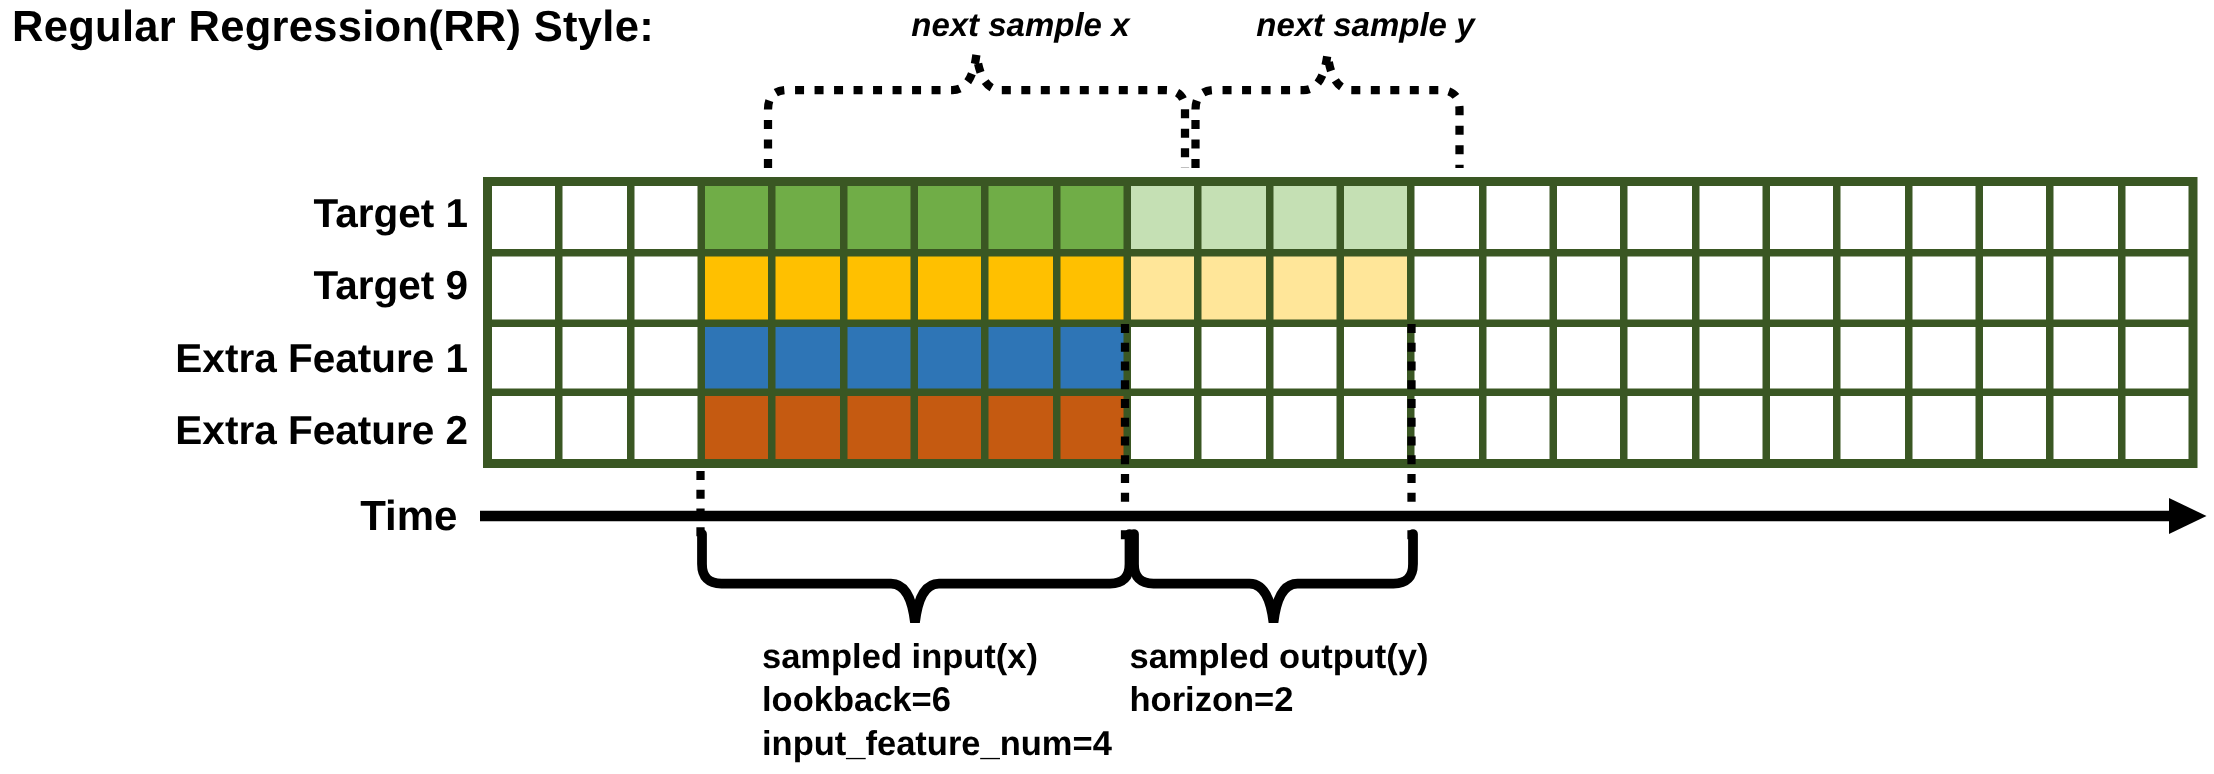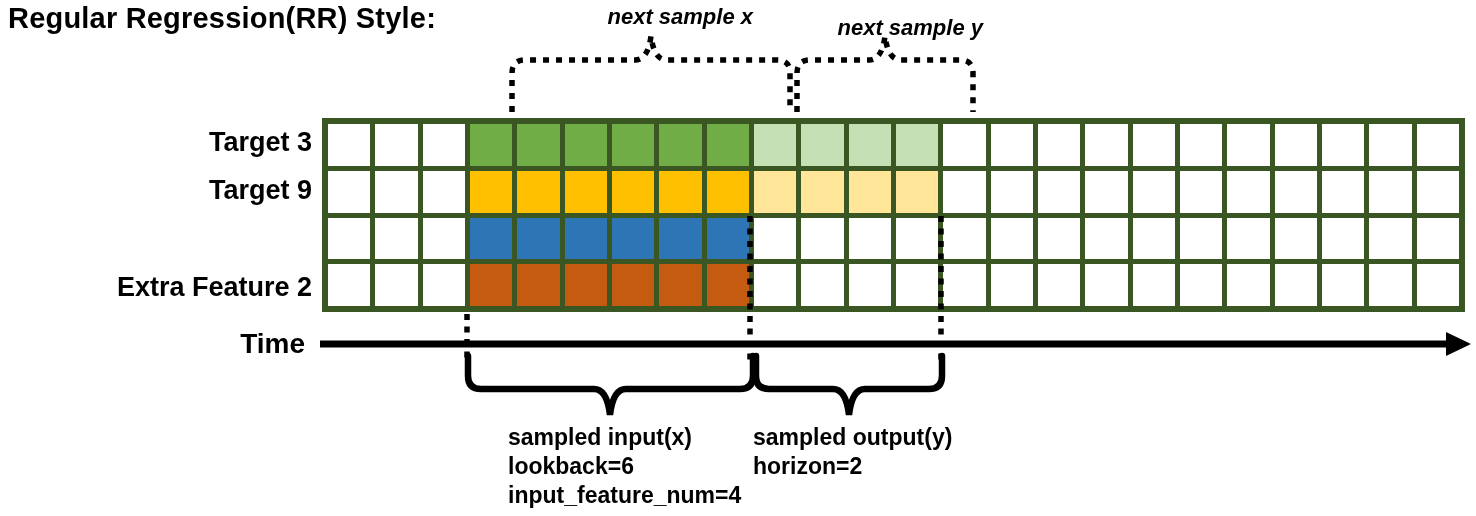--- a/index.html
+++ b/index.html
@@ -2,21 +2,21 @@
 <html><head>
 <meta charset="utf-8">
 <style>
   html,body{margin:0;padding:0;background:#fff;}
   .page{position:relative;width:1476px;height:516px;background:#fff;overflow:hidden;
         font-family:"Liberation Sans", sans-serif;color:#000;}
   .title{position:absolute;left:8px;top:2px;font-size:29px;font-weight:700;letter-spacing:.2px;}
   .top-label{position:absolute;top:4px;width:180px;text-align:right;
              font-size:22px;font-weight:600;font-style:italic;}
   #tlx{left:573px;}
-  #tly{left:803px;margin-top:11px;}
+  #tly{left:803px;}
   .row-label{position:absolute;left:0;width:312px;height:48px;display:flex;
              align-items:center;justify-content:flex-end;font-size:27px;font-weight:700;}
   .grid{position:absolute;left:322px;top:118px;width:1143px;height:194px;
         box-sizing:border-box;display:grid;grid-template-rows:repeat(4,1fr);
         gap:5px;padding:6px;}
   .cell{width:100%;height:100%;}
   .time-label{position:absolute;left:150px;top:329px;width:155px;height:30px;
               line-height:30px;text-align:right;font-size:28px;font-weight:700;}
   svg.overlay{position:absolute;left:0;top:0;pointer-events:none;}
   .note{position:absolute;top:423px;font-size:23px;font-weight:600;line-height:29px;white-space:nowrap;}
@@ -26,22 +26,23 @@
 </head>
 <body>
 
 <div class="page">
 
   <div class="title">Regular Regression(RR) Style:</div>
 
   <div class="top-label" id="tlx">next sample x</div>
   <div class="top-label" id="tly">next sample y</div>
 
-  <div class="row-label" style="top:118px">Target 3</div>
+  <div class="row-label" style="top:118px">Target 1</div>
   <div class="row-label" style="top:166px">Target 9</div>
+  <div class="row-label" style="top:215px">Extra Feature 1</div>
   <div class="row-label" style="top:263px">Extra Feature 2</div>
 
   <div class="grid" style="background: rgb(58, 87, 35); grid-template-columns: repeat(24, 1fr);">
       <div class="cell" style="background: rgb(255, 255, 255);"></div>
       <div class="cell" style="background: rgb(255, 255, 255);"></div>
       <div class="cell" style="background: rgb(255, 255, 255);"></div>
       <div class="cell" style="background: rgb(112, 173, 71);"></div>
       <div class="cell" style="background: rgb(112, 173, 71);"></div>
       <div class="cell" style="background: rgb(112, 173, 71);"></div>
       <div class="cell" style="background: rgb(112, 173, 71);"></div>

